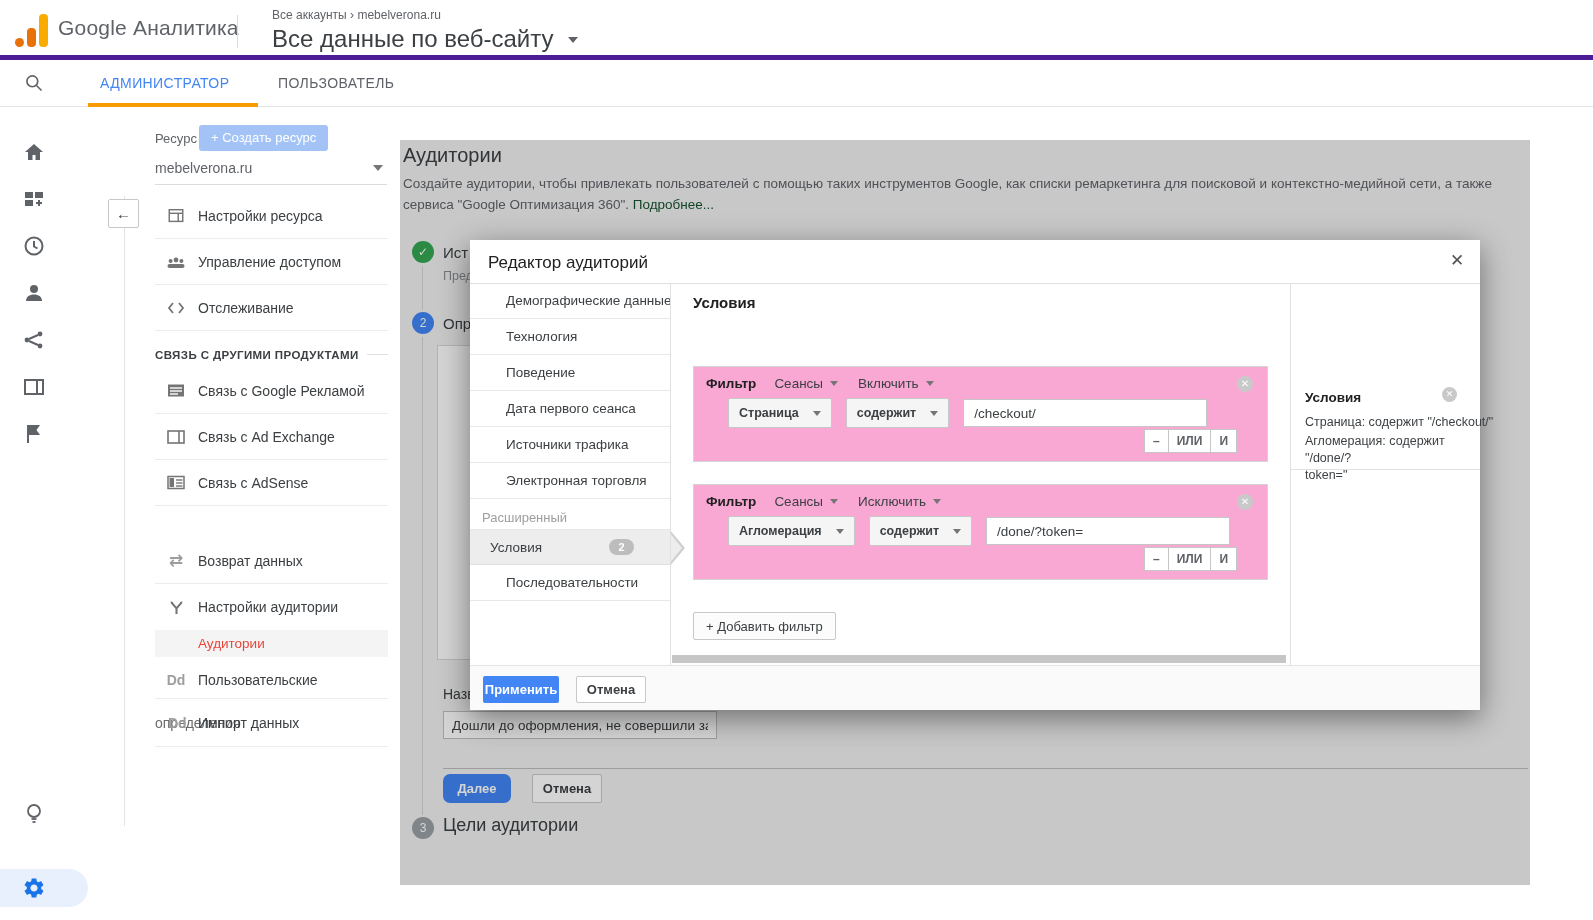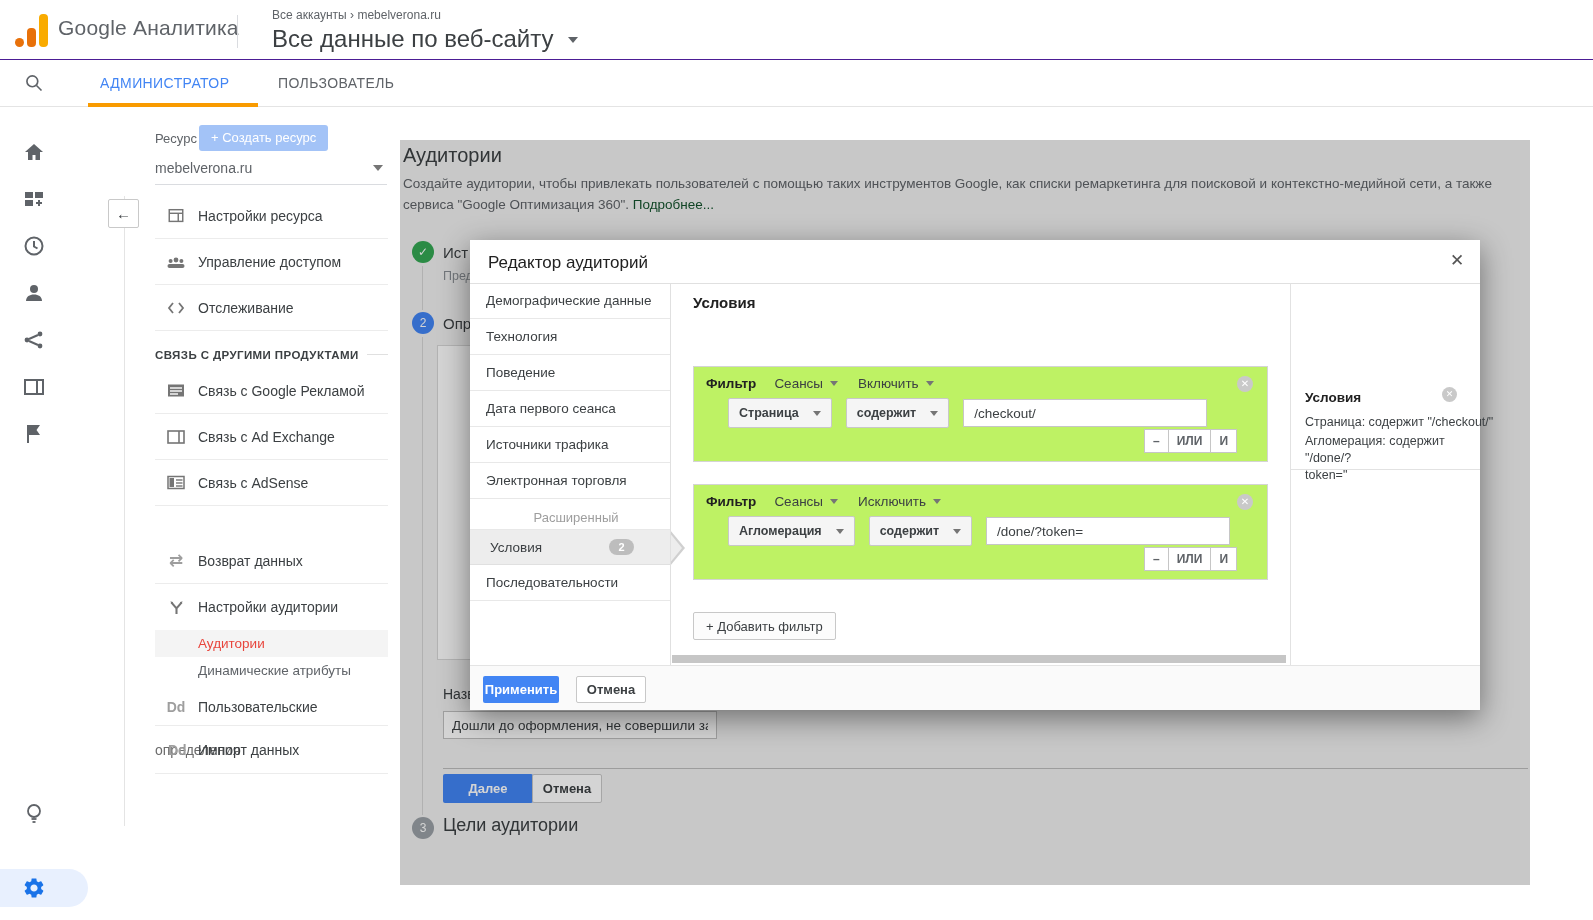--- a/index.html
+++ b/index.html
@@ -1,21 +1,21 @@
 <!DOCTYPE html>
 <html><head>
 <meta charset="utf-8">
 <style>
   * { margin:0; padding:0; box-sizing:border-box; }
   html,body { width:1593px; height:920px; background:#fff; overflow:hidden;
     font-family:"Liberation Sans","DejaVu Sans",sans-serif; }
 
   
   .header { position:absolute; left:0; top:0; width:1593px; height:60px; background:#fff;
-    border-bottom:1px solid #4c1d95; z-index:4; }
+    border-bottom:5px solid #4c1d95; z-index:4; }
   .ga-logo { position:absolute; left:14px; top:13px; width:36px; height:34px; }
   .ga-dot  { position:absolute; left:1px; top:25px; width:9px; height:9px; border-radius:50%; background:#e8710a; }
   .ga-bar-mid { position:absolute; left:13px; top:15px; width:9px; height:19px; border-radius:4px; background:#e8710a; }
   .ga-bar-tall{ position:absolute; left:25px; top:1px; width:9px; height:33px; border-radius:4px; background:#f9ab00; }
   .app-name { position:absolute; left:58px; top:16px; font-size:21px; color:#5f6368; letter-spacing:.2px; }
   .hdr-divider { position:absolute; left:237px; top:15px; width:1px; height:33px; background:#dadce0; }
   .breadcrumb { position:absolute; left:272px; top:8px; font-size:12px; color:#5f6368; }
   .breadcrumb b { font-weight:normal; }
   .view-select { position:absolute; left:272px; top:25px; font-size:24px; color:#3c4043; cursor:pointer; }
   .caret-down { display:inline-block; width:0; height:0; border:5px solid transparent;
@@ -79,53 +79,53 @@
     border:1px solid #d8d8d8; }
   .bd-name-label { position:absolute; left:43px; top:546px; font-size:14px; color:#3c4043; white-space:nowrap; }
   .bd-input { position:absolute; left:43px; top:571px; width:274px; height:28px; border:1px solid #c0c0c0;
     background:#fff; font-size:13.5px; color:#3c4043; padding:0 8px; white-space:nowrap; overflow:hidden;
     font-family:inherit; }
   .bd-divider { position:absolute; left:43px; top:628px; width:1085px; height:1px; background:#bdbdbd; }
   .btn-blue { background:#4285f4; color:#fff; border:none; border-radius:2px; font-size:13px;
     font-weight:bold; cursor:pointer; font-family:inherit; }
   .btn-plain { background:#fff; color:#3c4043; border:1px solid #c8c8c8; border-radius:2px;
     font-size:13px; font-weight:bold; cursor:pointer; font-family:inherit; }
-  .bd-next { position:absolute; left:43px; top:634px; width:90px; height:29px; }
+  .bd-next { position:absolute; left:43px; top:634px; width:68px; height:29px;border-radius:7px; }
   .bd-cancel { position:absolute; left:132px; top:634px; width:70px; height:29px; }
   .bd-step3-title { position:absolute; left:43px; top:675px; font-size:18px; color:#3c4043; }
 
   .overlay { position:absolute; left:400px; top:140px; width:1130px; height:745px;
     background:rgba(0,0,0,.17); z-index:5; pointer-events:none; }
 
   
   .modal { position:absolute; left:470px; top:240px; width:1010px; height:470px; background:#fff;
     box-shadow:0 8px 28px rgba(0,0,0,.45); z-index:6; }
   .m-title { position:absolute; left:18px; top:13px; font-size:17px; color:#212121; }
   .m-close { position:absolute; left:980px; top:10px; font-size:17px; color:#555; cursor:pointer; font-weight:bold; }
   .m-hr { position:absolute; left:0; top:43px; width:1010px; height:1px; background:#e0e0e0; }
   .mmenu { position:absolute; left:0; top:43px; width:200px; }
   .mmenu-border { position:absolute; left:200px; top:43px; width:1px; height:382px; background:#e0e0e0; }
-  .mitem { height:36px; line-height:36px; padding-left:16px; font-size:13.5px; color:#3c4043;
+  .mitem { height:36px; line-height:36px; padding-left:36px; font-size:13.5px; color:#3c4043;
     border-bottom:1px solid #e8e8e8; cursor:pointer; white-space:nowrap; }
-  .madv { height:30px; line-height:38px; padding-left:12px; font-size:13px; color:#9e9e9e;text-align:center; }
+  .madv { height:30px; line-height:38px; padding-left:12px; font-size:13px; color:#9e9e9e; }
   .mitem-active { position:relative; background:#ededed; border-top:1px solid #e8e8e8; display:flex;
     align-items:center; padding-left:20px; height:36px; border-bottom:1px solid #e0e0e0; cursor:pointer; }
   .mitem-active .lbl { font-size:13.5px; color:#3c4043; }
   .badge { margin-left:auto; margin-right:36px; width:25px; height:16px; background:#bdbdbd; color:#fff;
     border-radius:9px; font-size:11px; font-weight:bold; text-align:center; line-height:16px; }
   .arrow-out { position:absolute; left:200px; top:0; width:0; height:0;
     border:18px solid transparent; border-left:15px solid #d0d0d0; border-right:none; }
   .arrow-in { position:absolute; left:199px; top:2px; width:0; height:0;
     border:16px solid transparent; border-left:13px solid #ededed; border-right:none; }
 
   .m-heading { position:absolute; left:223px; top:54px; font-size:15px; font-weight:bold; color:#212121; }
   .m-subtitle { position:absolute; left:223px; top:79px; width:600px; font-size:13.5px; color:#9e9e9e;
     white-space:nowrap; overflow:hidden; }
 
-  .fcard { position:absolute; left:223px; width:575px; height:96px; border:1px solid #d4d4d4; background:#bef264; }
+  .fcard { position:absolute; left:223px; width:575px; height:96px; border:1px solid #d4d4d4; background:#f9a8d4; }
   .fcard-head { position:absolute; left:12px; top:9px; display:flex; align-items:center; }
   .fcard-head .flabel { font-size:13.5px; font-weight:bold; color:#212121; margin-right:18px; }
   .ddtext { font-size:13.5px; color:#3c4043; margin-right:20px; cursor:pointer; display:flex; align-items:center; }
   .ddtext .caret-s { margin-left:7px; }
   .caret-s { display:inline-block; width:0; height:0; border:4px solid transparent; border-top:5px solid #757575; margin-top:4px; }
   .xcircle { position:absolute; right:14px; top:9px; width:16px; height:16px; border-radius:50%;
     background:#c9c9c9; color:#fff; font-size:10px; line-height:16px; text-align:center; cursor:pointer; }
   .fcard-row { position:absolute; left:34px; top:31px; display:flex; align-items:center; }
   .dim-btn { height:30px; background:#f5f5f5; border:1px solid #c8c8c8; border-radius:2px; display:flex;
     align-items:center; padding:0 10px; font-size:12.5px; font-weight:bold; color:#3c4043; cursor:pointer;
@@ -334,21 +334,20 @@
     <div class="prow prow-noline">
       <span class="picon">
         <svg width="17" height="17" viewBox="0 0 18 18">
             <path d="M9 16v-6M9 10L3.5 3.5M9 10l5.5-6.5" fill="none" stroke="#757575" stroke-width="2.2"></path>
             <path d="M2.5 2.5l3 1-1.6 1.6zM15.5 2.5l-3 1 1.6 1.6z" fill="#757575"></path>
           </svg>
       </span>
       <span class="plabel">Настройки аудитории</span>
     </div>
     <div class="subrow subrow-active">Аудитории</div>
-    <div class="subrow">Динамические атрибуты</div>
     <div class="prow" style="height:38px;margin-top:4px">
       <span class="picon" style="font-size:14px;color:#9e9e9e">Dd</span>
       <span class="plabel">Пользовательские</span>
     </div>
     <div class="overlap-row">
       <span style="left:0;color:#6b6b6b">определения</span>
       <span style="left:13px;color:#9e9e9e;font-weight:bold">Dd</span>
       <span style="left:43px;color:#3c4043">Импорт данных</span>
     </div>
   </div>

